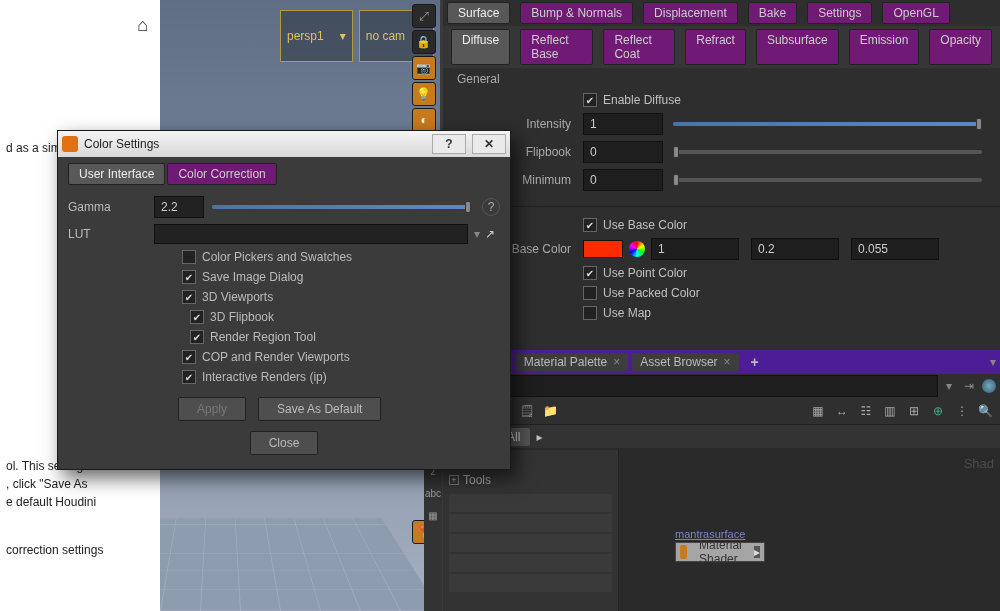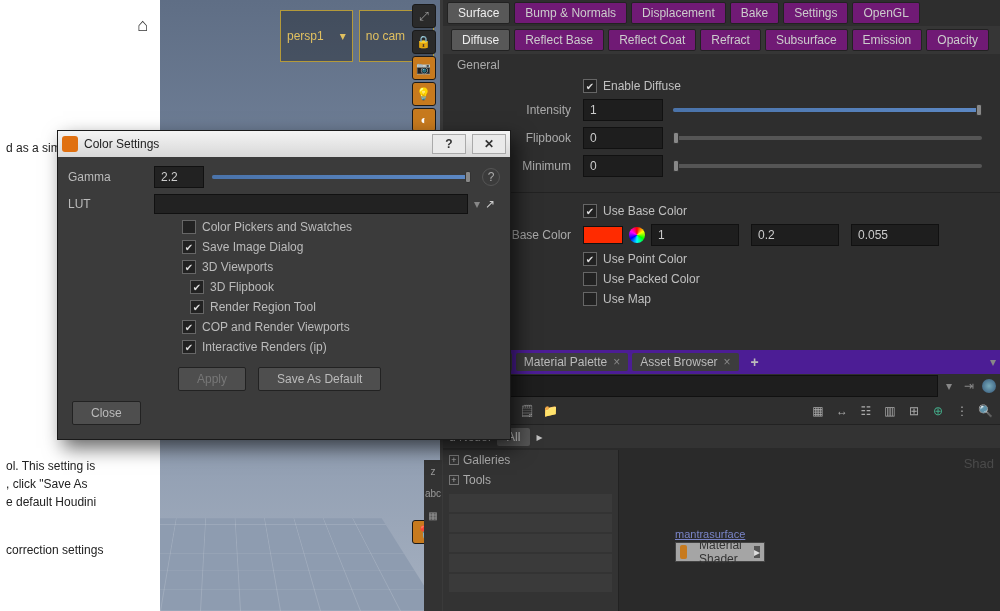--- a/index.html
+++ b/index.html
@@ -9,21 +9,21 @@
 .left-doc { position:absolute; left:0; top:0; width:160px; height:611px; background:#fff; color:#222; padding:8px 6px; line-height:1.5; }
 .left-doc .home-row { display:flex; justify-content:flex-end; padding:4px 6px 30px; }
 .left-doc .home-row span { font-size:18px; color:#333; }
 .persp-badge { position:absolute; top:10px; left:280px; display:flex; gap:6px; }
 .badge { border:1px solid #b49a3a; color:#e0c060; background:rgba(0,0,0,0.3); padding:18px 6px; font-size:11px; display:flex; align-items:center; gap:16px;}
 .right-toolbar { position:absolute; left:412px; top:4px; width:26px; }
 .right-toolbar .tbtn { width:24px; height:24px; margin-bottom:2px; background:#2a2a2a; border:1px solid #1a1a1a; display:flex; align-items:center; justify-content:center; border-radius:3px; color:#999;}
 .right-toolbar .tbtn.orange { background:#c77a1e; color:#fff; }
 .right-toolbar .spacer { height: 360px; }
 .params { position:absolute; left:443px; top:0; right:0; height:360px; background:#2e2e2e; }
-.tab-row { display:flex; gap:4px; padding:2px 4px; }
+.tab-row { display:flex; gap:10px; padding:2px 4px; }
 .tab { background:#701a75; color:#ccc; padding:3px 10px; border:1px solid #222; border-radius:2px; cursor:pointer;}
 .tab.active { background:#585858; color:#eee; }
 .tab-row.dark { background:#363636; padding:3px 8px; }
 .general-lbl { padding:4px 14px; color:#aaa; }
 .param-row { display:flex; align-items:center; padding:3px 8px 3px 0; }
 .param-row .lbl { width:140px; text-align:right; padding-right:12px; color:#aaa; }
 .check { width:14px; height:14px; border:1px solid #666; background:#222; display:inline-flex; align-items:center; justify-content:center; margin-right:6px; color:#ddd; font-size:10px; flex-shrink:0;}
 .numfield { background:#1e1e1e; border:1px solid #111; color:#ccc; padding:3px 6px; width:80px; }
 .numfield.wide { width:88px; }
 .slider-track { flex:1; height:4px; background:#555; margin:0 10px; position:relative; border-radius:2px; }
@@ -74,21 +74,21 @@
 .modal .slider-track { flex:1; margin:0 8px; }
 .modal .qmark { width:18px; height:18px; border:1px solid #555; border-radius:50%; display:flex; align-items:center;justify-content:center; color:#aaa; margin-left:4px;}
 .modal .lutfield { flex:1; background:#222; border:1px solid #111; height:20px; margin-left:4px; margin-right:6px;}
 .modal .lutbtn { width:20px; height:20px; color:#ccc; display:flex; align-items:center; justify-content:center; cursor:pointer;}
 .modal .chk-list { padding-left:96px; }
 .modal .chk-row { display:flex; align-items:center; padding:3px 18px; color:#bbb;}
 .modal .chk-row.sub { padding-left:26px; }
 .modal .btn-row { display:flex; gap:12px; padding:10px 0 0 110px;}
 .mbtn { background:#4e4e4e; border:1px solid #222; color:#bbb; padding:4px 18px; cursor:pointer; border-radius:2px;}
 .mbtn.disabled { color:#777; }
-.modal .close-row { display:flex; justify-content:flex-start; padding:10px 4px 0;}
+.modal .close-row { display:flex; justify-content:center; padding:10px 4px 0;}
 </style>
 </head>
 <body>
 
 <div class="viewport">
   <div class="floor"></div>
 </div>
 
 <div class="left-doc">
   <div class="home-row">
@@ -293,20 +293,24 @@
 
 <div class="modal">
   <div class="titlebar">
     <span class="logo"></span>
     <span class="ttxt">Color Settings</span>
     <span class="sp"></span>
     <span class="wbtn">?</span>
     <span class="wbtn">✕</span>
   </div>
   <div class="content">
+    <div class="tabs">
+      <div class="tab active">User Interface</div>
+      <div class="tab">Color Correction</div>
+    </div>
     <div class="mrow">
       <span class="mlbl">Gamma</span>
       <input class="mfield" value="2.2" style="">
       <div class="slider-track">
           <div class="fill" style="width:100%"></div>
           <div class="knob" style="left:98%"></div>
         </div>
       <span class="qmark">?</span>
     </div>
     <div class="mrow">

